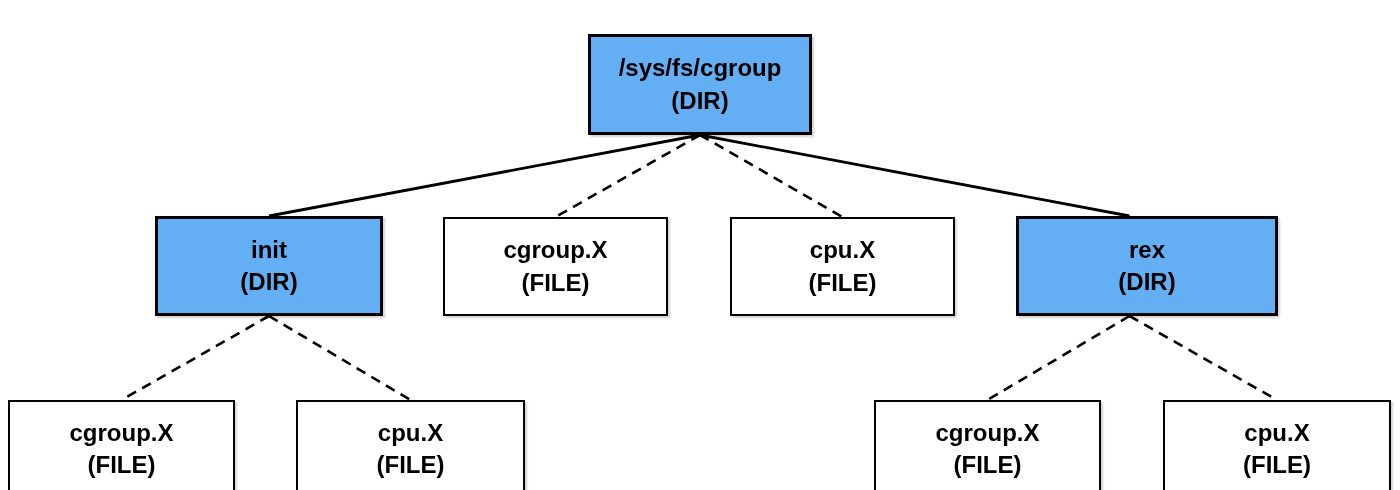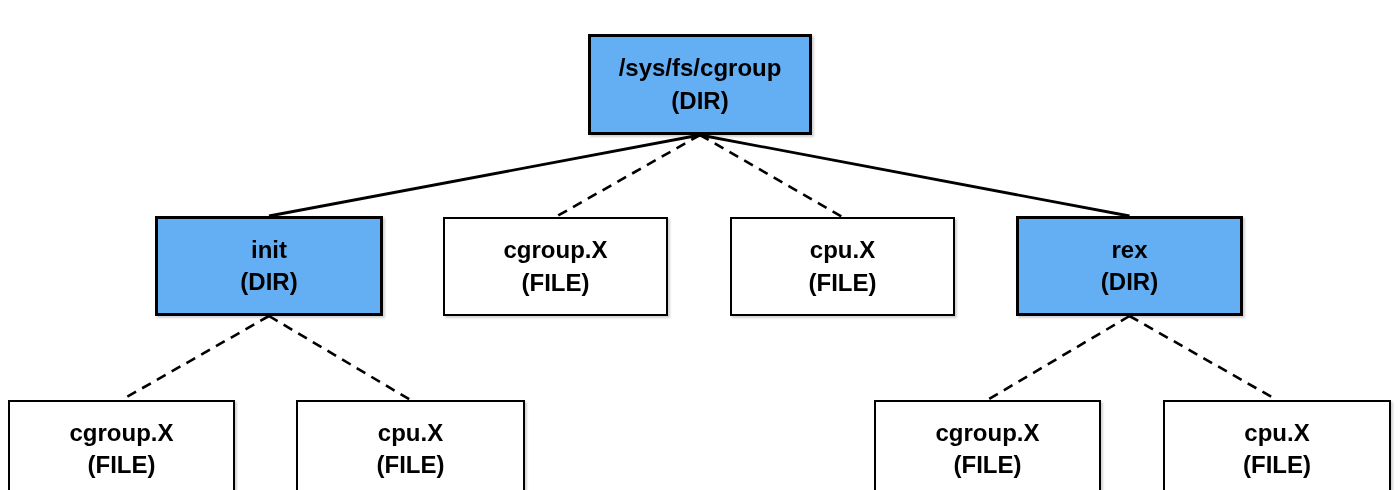--- a/index.html
+++ b/index.html
@@ -65,21 +65,21 @@
         <span class="node-type">(DIR)</span>
       </div>
       <div class="node file" style="left: 443px; top: 197px; width: 225px; height: 99px; background: rgb(255, 255, 255); border-color: rgb(0, 0, 0); color: rgb(0, 0, 0);">
         <span class="node-label">cgroup.X</span>
         <span class="node-type">(FILE)</span>
       </div>
       <div class="node file" style="left: 730px; top: 197px; width: 225px; height: 99px; background: rgb(255, 255, 255); border-color: rgb(0, 0, 0); color: rgb(0, 0, 0);">
         <span class="node-label">cpu.X</span>
         <span class="node-type">(FILE)</span>
       </div>
-      <div class="node dir" style="left: 1016px; top: 196px; width: 227px; height: 100px; background: rgb(100, 174, 243); border-color: rgb(0, 0, 0); color: rgb(0, 0, 0);">
+      <div class="node dir" style="left: 1016px; top: 196px; width: 262px; height: 100px; background: rgb(100, 174, 243); border-color: rgb(0, 0, 0); color: rgb(0, 0, 0);">
         <span class="node-label">rex</span>
         <span class="node-type">(DIR)</span>
       </div>
       <div class="node file" style="left: 8px; top: 380px; width: 227px; height: 98px; background: rgb(255, 255, 255); border-color: rgb(0, 0, 0); color: rgb(0, 0, 0);">
         <span class="node-label">cgroup.X</span>
         <span class="node-type">(FILE)</span>
       </div>
       <div class="node file" style="left: 296px; top: 380px; width: 229px; height: 98px; background: rgb(255, 255, 255); border-color: rgb(0, 0, 0); color: rgb(0, 0, 0);">
         <span class="node-label">cpu.X</span>
         <span class="node-type">(FILE)</span>

